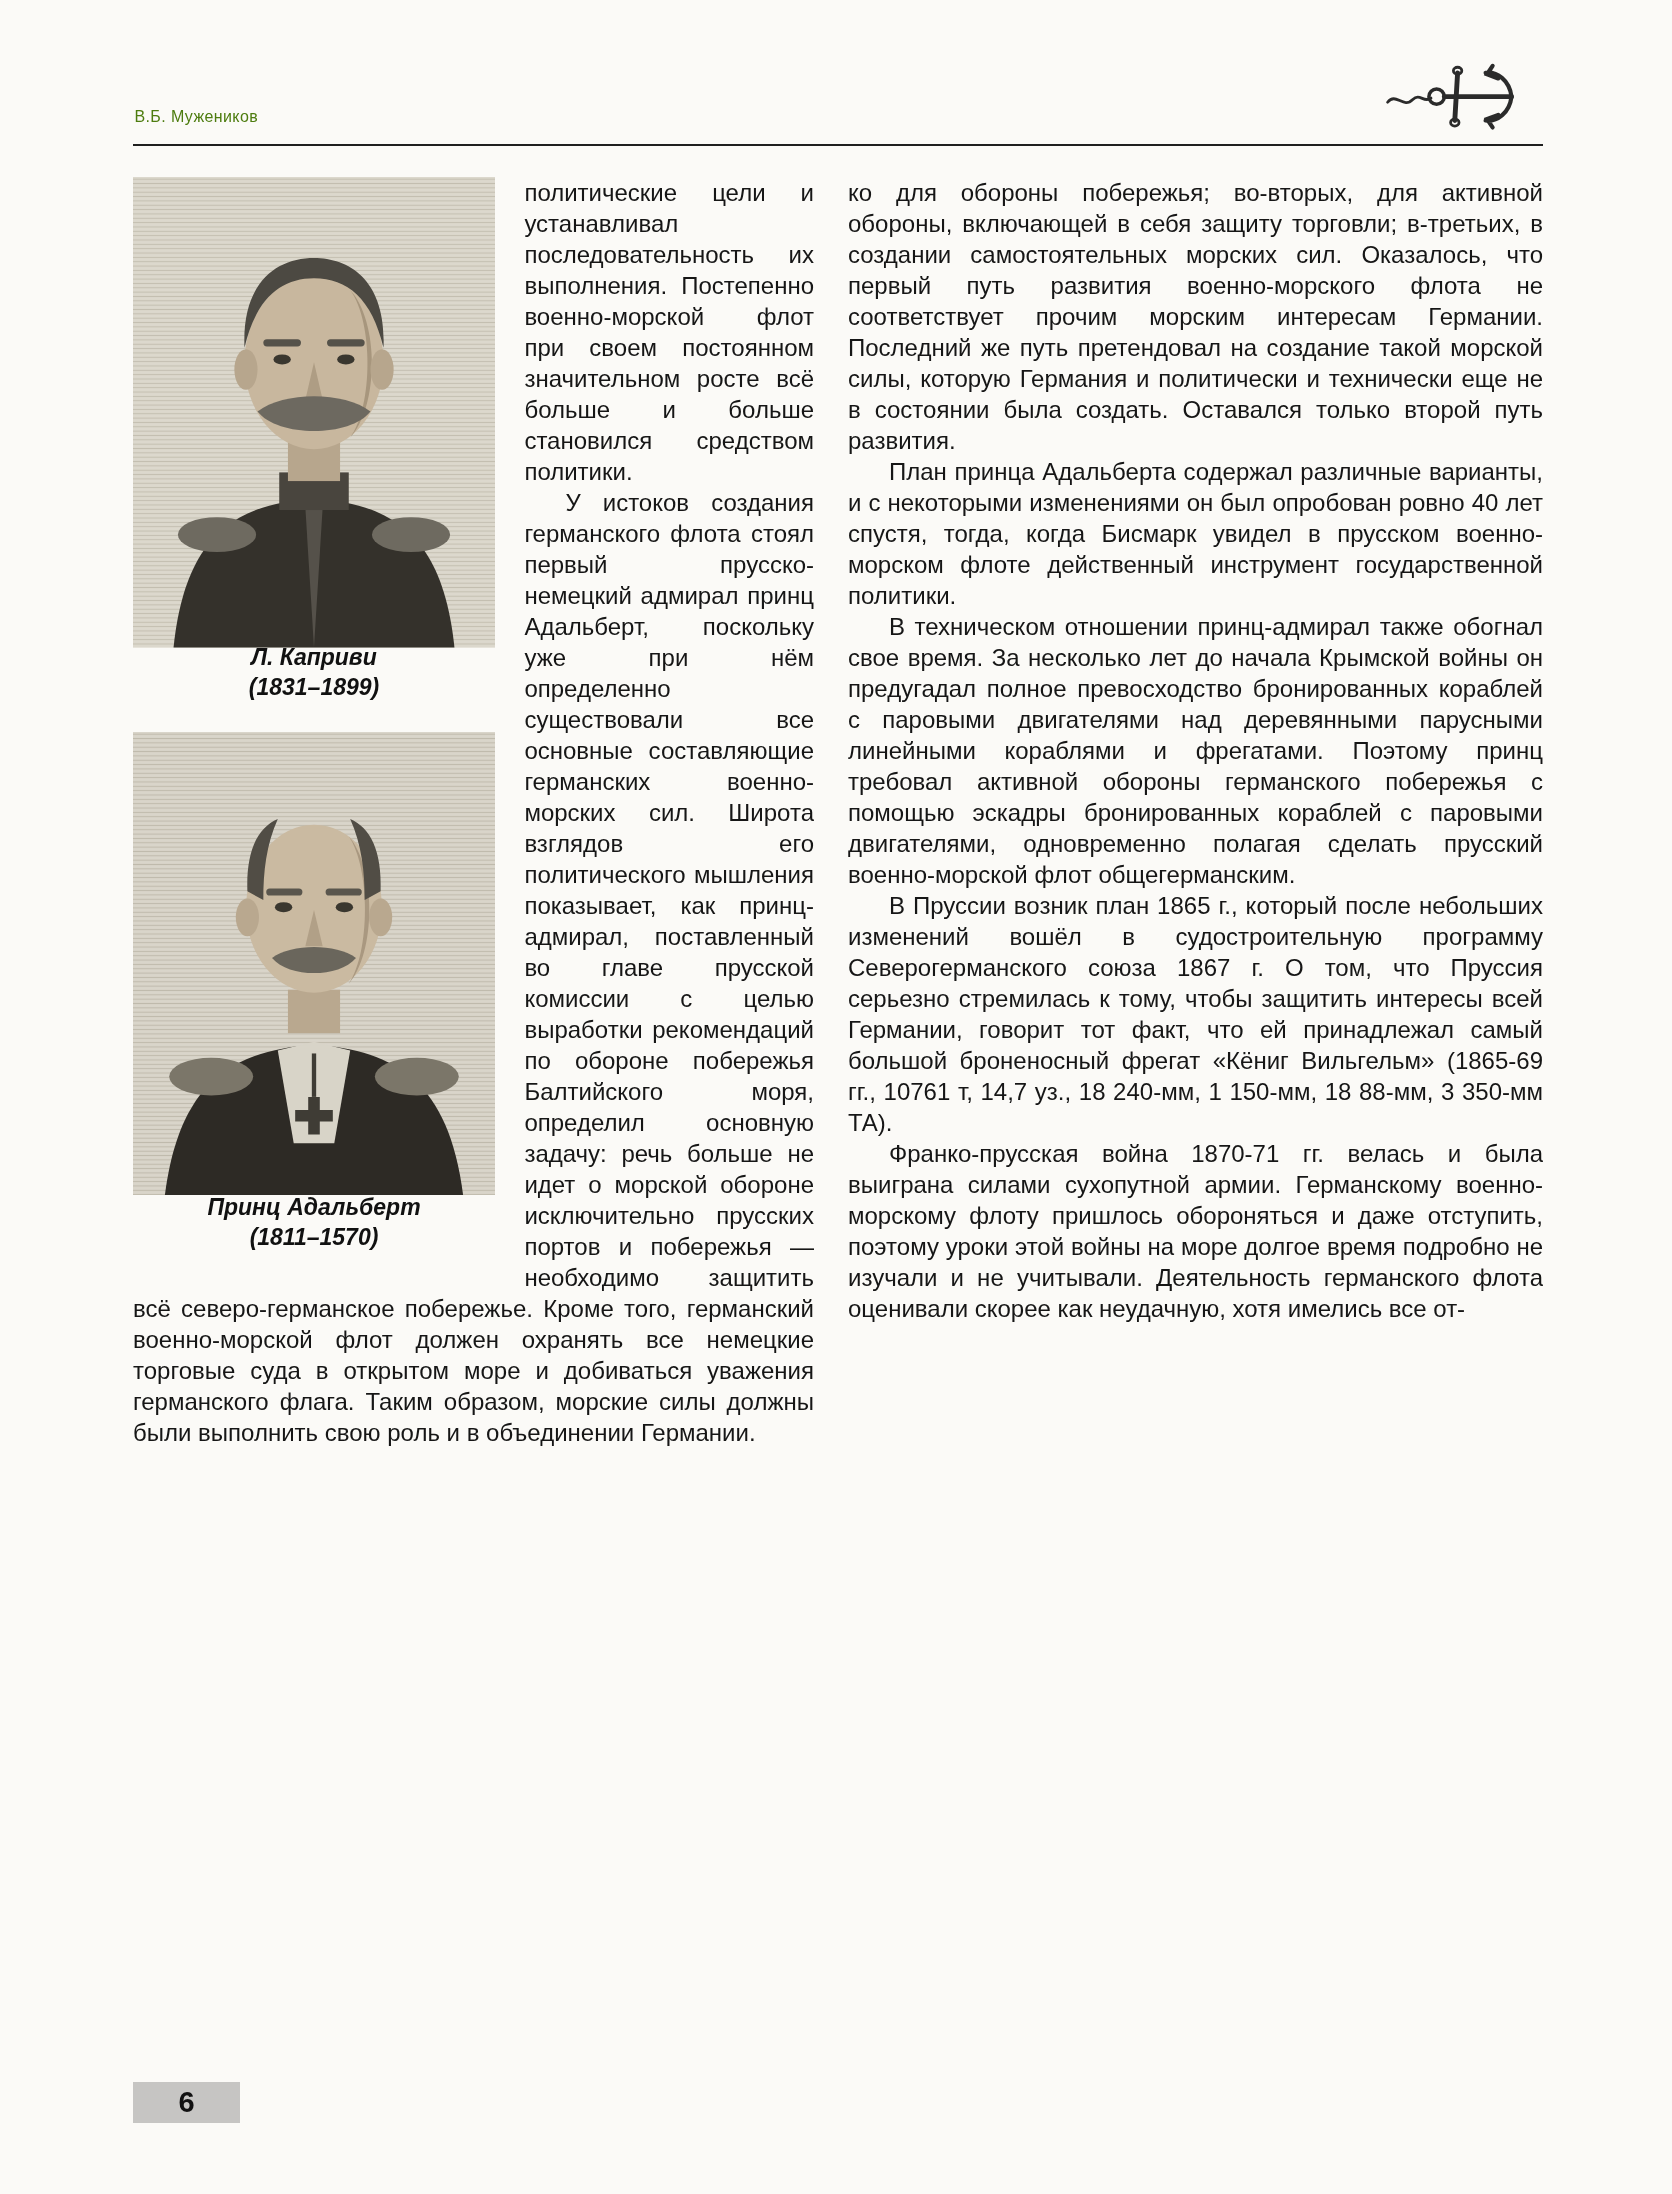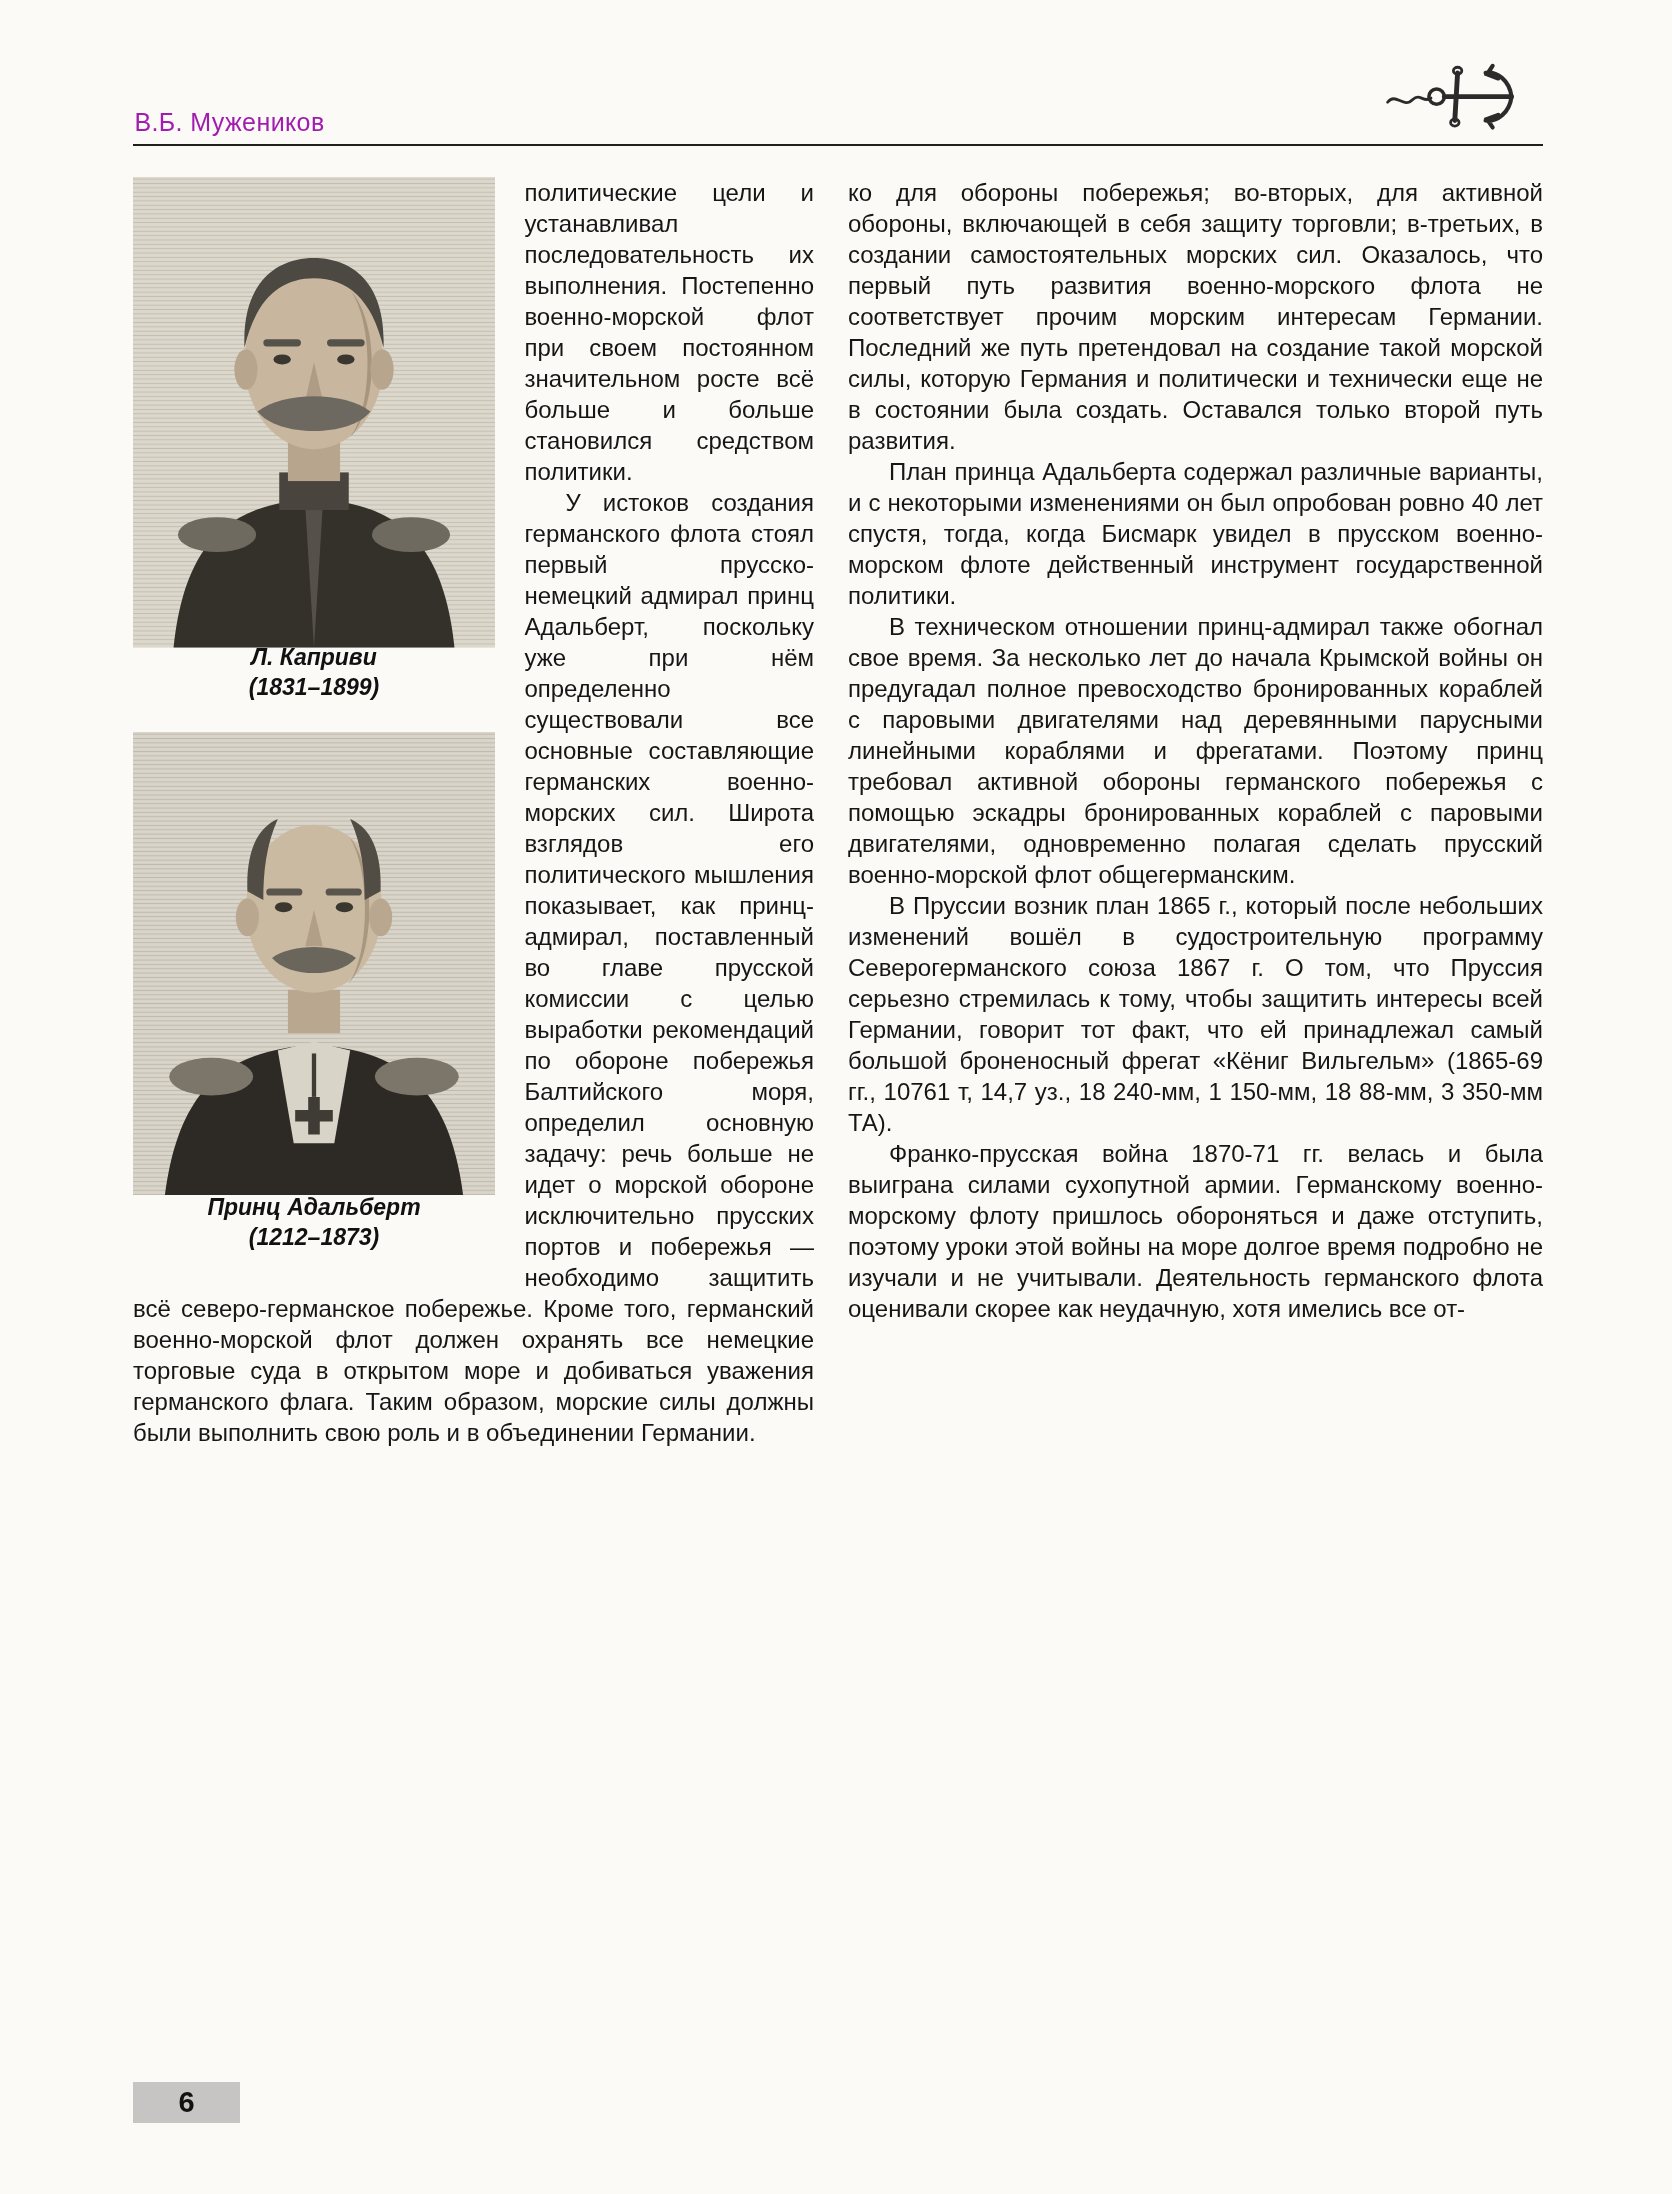--- a/index.html
+++ b/index.html
@@ -13,21 +13,21 @@
     position:relative;
     width:1673px; height:2194px;
     background:#fbfaf7;
     overflow:hidden;
   }
 
   
   .page-header { position:absolute; top:74px; left:133px; right:130px; height:77px; }
   .author {
     position:absolute; left:1.4px; top:34px;
-    font-size:25px; letter-spacing:0.4px; color:#a21caf;
+    font-size:16px; letter-spacing:0.4px; color:#4d7c0f;
   }
   .header-rule {
     position:absolute; left:0; right:0; top:70px;
     border-top:2.8px solid #1f1f1f;
   }
   .anchor-wrap { position:absolute; right:0; top:-21px; width:161px; height:88px; }
   .anchor-wrap svg { width:100%; height:100%; }
 
   
   .content {
@@ -188,21 +188,21 @@
             <rect x="133" y="108" width="25" height="5" rx="2.5" fill="#5a564d"></rect>
             <ellipse cx="104" cy="121" rx="6" ry="3.5" fill="#3a372f"></ellipse>
             <ellipse cx="146" cy="121" rx="6" ry="3.5" fill="#3a372f"></ellipse>
             <path d="M125,123 L119,148 L131,148 Z" fill="#b1a087"></path>
 
             <path d="M96,156 C110,146 140,146 154,156 C142,170 108,170 96,156 Z" fill="#6a665c"></path>
           </svg>
         </div>
         <figcaption>
           <span>Принц Адальберт</span><br>
-          <span>(1212–1873)</span>
+          <span>(1811–1570)</span>
         </figcaption>
       </figure>
 
       <p class="para">политические цели и устанавливал последовательность их выполнения. Постепенно военно-морской флот при своем постоянном значительном росте всё больше и больше становился средством политики.</p>
       <p class="para indented">У истоков создания германского флота стоял первый прусско-немецкий адмирал принц Адальберт, поскольку уже при нём определенно существовали все основные составляющие германских военно-морских сил. Широта взглядов его политического мышления показывает, как принц-адмирал, поставленный во главе прусской комиссии с целью выработки рекомендаций по обороне побережья Балтийского моря, определил основную задачу: речь больше не идет о морской обороне исключительно прусских портов и побережья — необходимо защитить всё северо-германское побережье. Кроме того, германский военно-морской флот должен охранять все немецкие торговые суда в открытом море и добиваться уважения германского флага. Таким образом, морские силы должны были выполнить свою роль и в объединении Германии.</p>
     </section>
 
     <section class="col col-right">
       <p class="para">ко для обороны побережья; во-вторых, для активной обороны, включающей в себя защиту торговли; в-третьих, в создании самостоятельных морских сил. Оказалось, что первый путь развития военно-морского флота не соответствует прочим морским интересам Германии. Последний же путь претендовал на создание такой морской силы, которую Германия и политически и технически еще не в состоянии была создать. Оставался только второй путь развития.</p>
       <p class="para indented">План принца Адальберта содержал различные варианты, и с некоторыми изменениями он был опробован ровно 40 лет спустя, тогда, когда Бисмарк увидел в прусском военно-морском флоте действенный инструмент государственной политики.</p>

